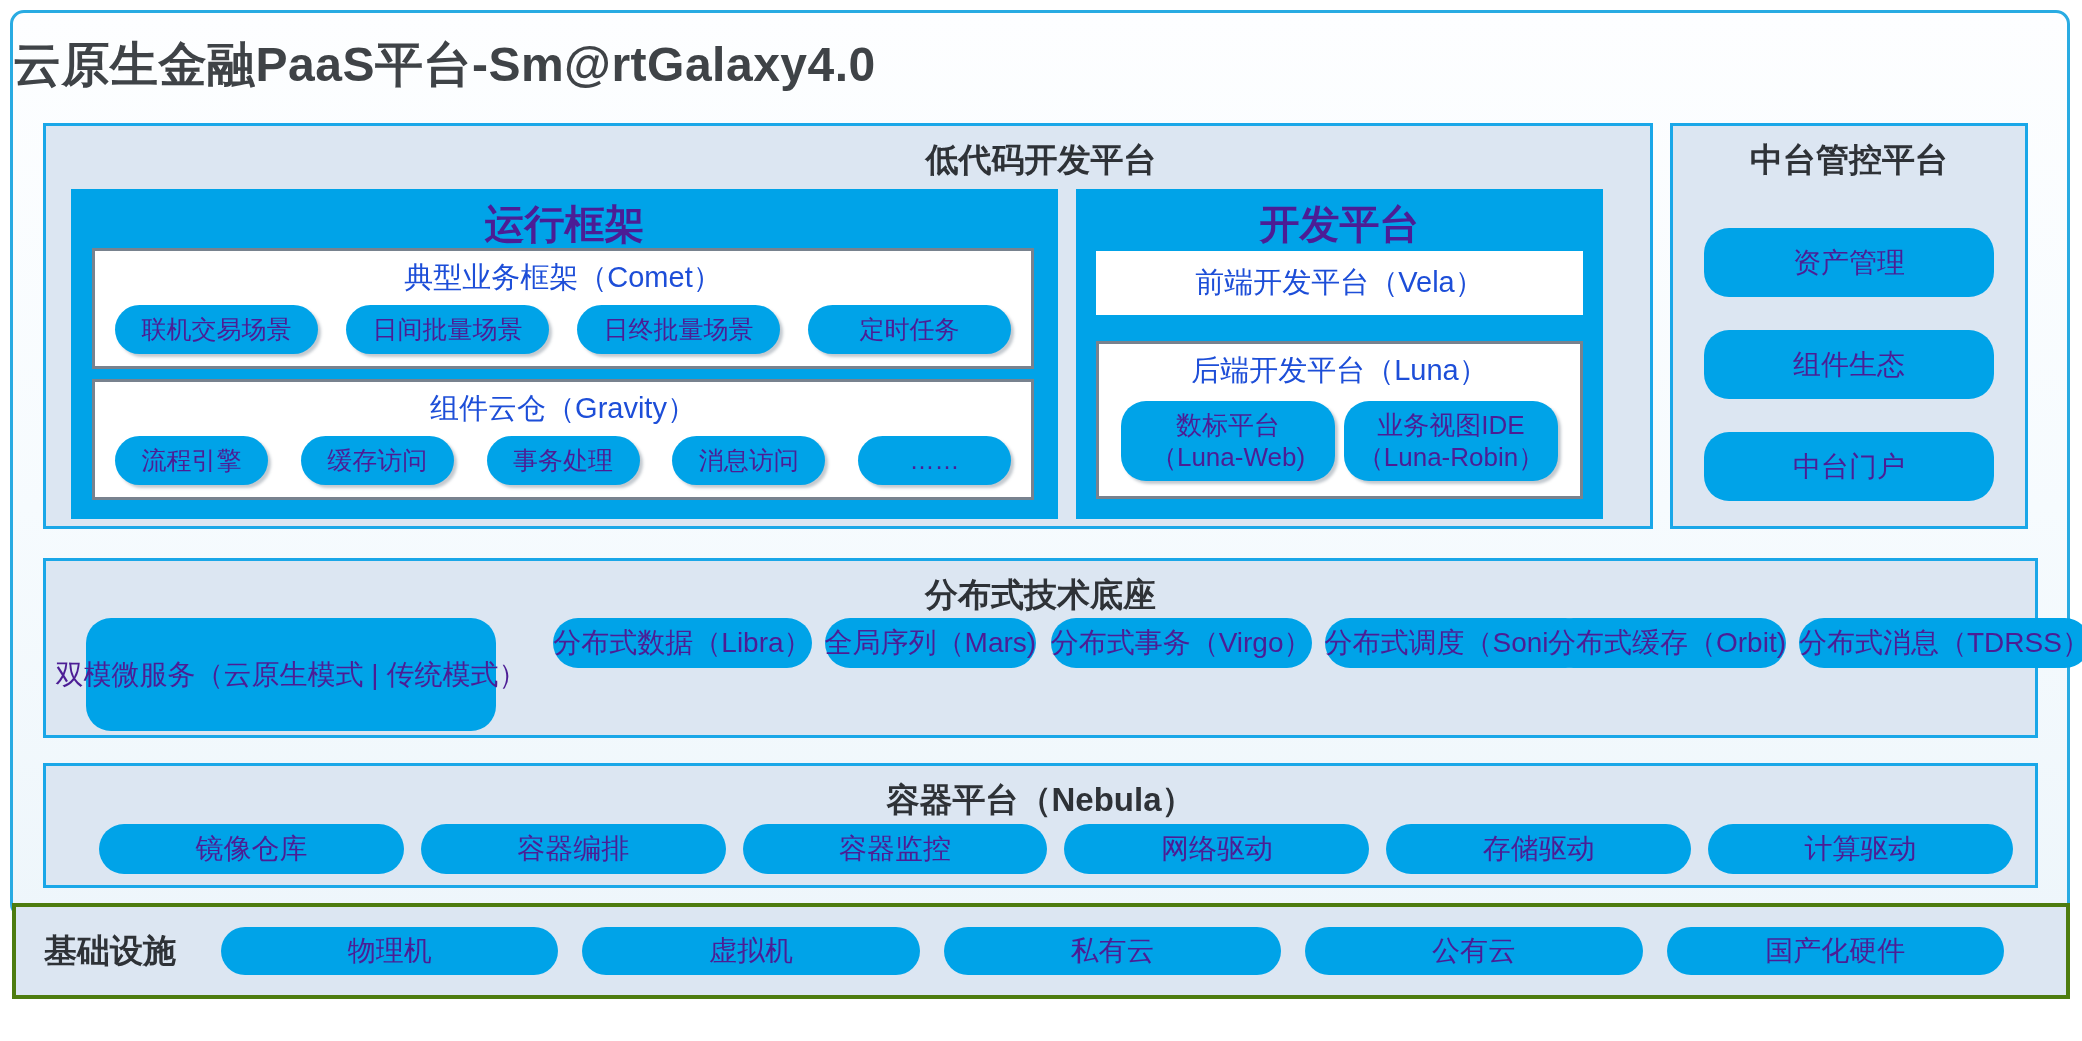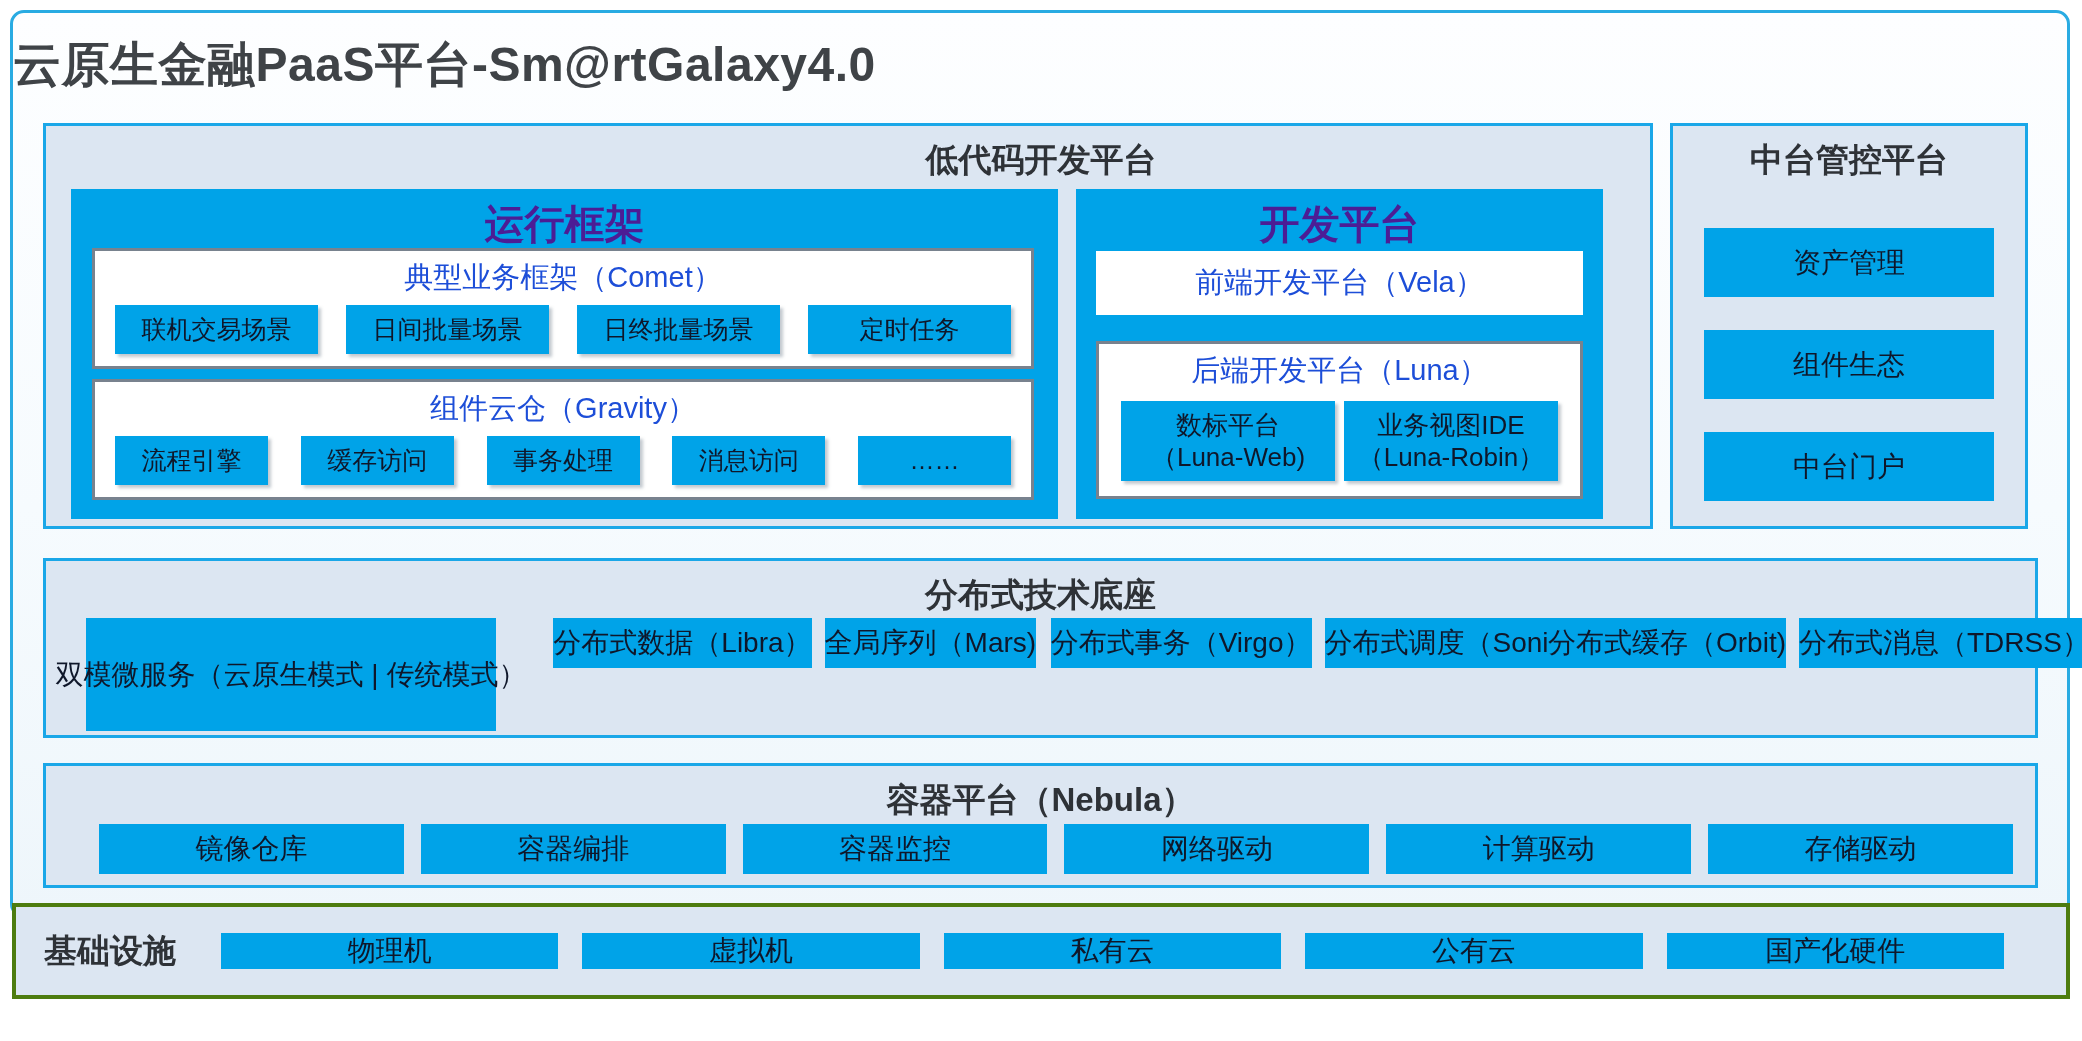--- a/index.html
+++ b/index.html
@@ -40,22 +40,22 @@
   .white-card{position:absolute;background:#ffffff;box-sizing:border-box;}
   .bordered{border:3px solid #78828e;}
   .comet{left:21px;top:59px;width:942px;height:121px;}
   .gravity{left:21px;top:190px;width:942px;height:121px;}
   .white-card-title{text-align:center;font-size:29px;color:#1d4ed8;padding-top:7px;white-space:nowrap;}
   .vela{left:20px;top:62px;width:487px;height:64px;display:flex;align-items:center;justify-content:center;}
   .vela .white-card-title{padding-top:0;}
   .luna{left:20px;top:152px;width:487px;height:158px;}
   
   .chip{
-    background:#00a3e8;color:#0f172a;display:flex;align-items:center;justify-content:center;
-    font-size:25px;text-align:center;box-sizing:border-box;white-space:nowrap;
+    background:#00a3e8;color:#4c1d95;display:flex;align-items:center;justify-content:center;
+    font-size:25px;text-align:center;box-sizing:border-box;white-space:nowrap;border-radius:25px;
   }
   .chip-row{display:flex;justify-content:space-between;padding:0 20px;margin-top:7px;}
   .comet .chip{width:203px;height:49px;box-shadow:3px 3px 3px rgba(105,120,135,0.40);}
   .gravity .chip{width:153px;height:49px;box-shadow:3px 3px 3px rgba(105,120,135,0.40);}
   .luna-row{padding:0 22px;margin-top:10px;}
   .luna .chip{width:214px;height:80px;flex-direction:column;font-size:26px;line-height:1.25;box-shadow:3px 3px 3px rgba(105,120,135,0.40);}
   
   .mid-boxes{margin-top:45px;display:flex;flex-direction:column;align-items:center;gap:33px;}
   .mid-boxes .chip{width:290px;height:69px;font-size:28px;}
   
@@ -67,21 +67,21 @@
   .cont-row{position:absolute;left:22px;right:22px;top:58px;display:flex;gap:17px;margin-left:31px;}
   .cont-row .chip{flex:1;height:50px;font-size:28px;}
   
   .infra-bar{
     position:absolute;left:12px;top:903px;width:2050px;height:88px;
     background:#dce6f2;border:4px solid #4d7c0f;box-sizing:content-box;
     display:flex;align-items:center;justify-content:flex-end;
   }
   .infra-label{font-size:33px;font-weight:bold;color:#2e3237;margin-left:28px;margin-right:45px;white-space:nowrap;}
   .infra-row{flex:1;display:flex;gap:24px;margin-right:62px;}
-  .infra-row .chip{flex:1;height:36px;font-size:28px;}
+  .infra-row .chip{flex:1;height:48px;font-size:28px;}
 </style>
 </head>
 <body>
 
 <div class="page">
 
   <div class="main-panel">
 
     <div class="main-title">云原生金融PaaS平台-Sm@rtGalaxy4.0</div>
 
@@ -167,22 +167,22 @@
       </div>
     </section>
 
     <section class="panel containers">
       <div class="panel-header">容器平台（Nebula）</div>
       <div class="cont-row">
         <div class="chip">镜像仓库</div>
         <div class="chip">容器编排</div>
         <div class="chip">容器监控</div>
         <div class="chip">网络驱动</div>
+        <div class="chip">存储驱动</div>
         <div class="chip">计算驱动</div>
-        <div class="chip">存储驱动</div>
       </div>
     </section>
 
   </div>
 
   <div class="infra-bar">
     <div class="infra-label">基础设施</div>
     <div class="infra-row">
       <div class="chip">物理机</div>
       <div class="chip">虚拟机</div>

